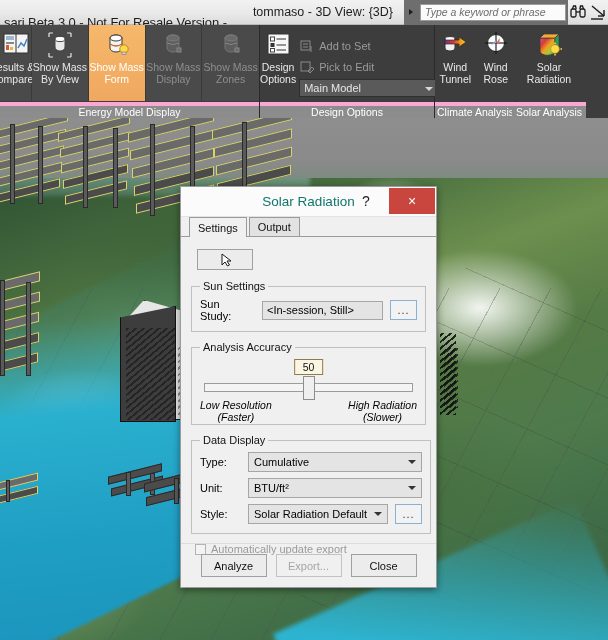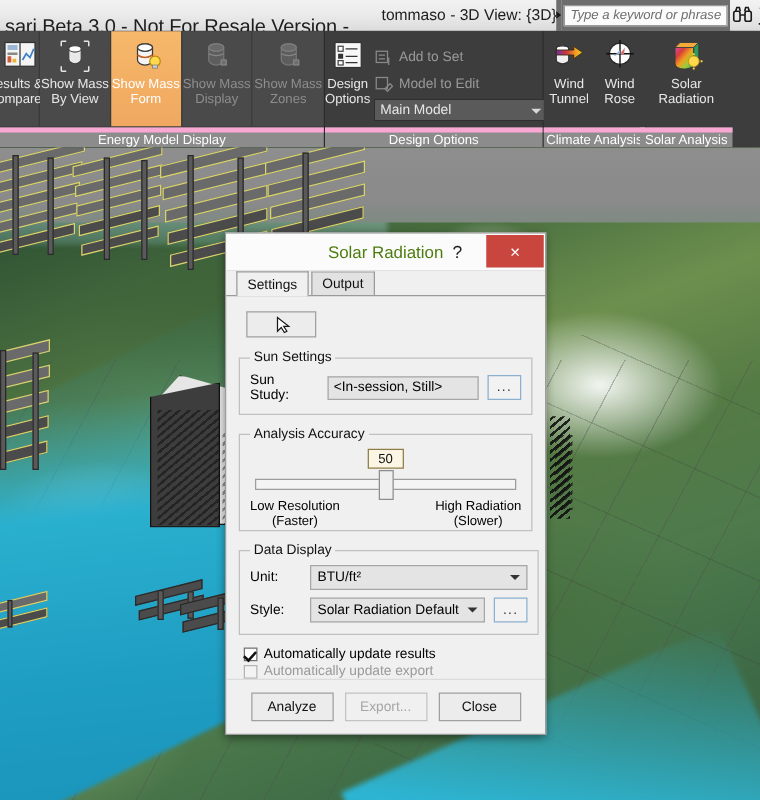--- a/index.html
+++ b/index.html
@@ -13,21 +13,21 @@
 
   
   .titlebar {
     position: absolute; left: 0; top: 0; width: 608px; height: 25px;
     background: linear-gradient(to bottom, #f2f2f2 0%, #e9e9e9 55%, #dcdcdc 100%);
     border-bottom: 1px solid #b9b9b9;
     display: flex; align-items: center;
   }
   .title-text {
     flex: 0 0 auto; padding-left: 4px;
-    font-size: 16px; color: #1d1d1d; white-space: nowrap;
+    font-size: 13px; color: #1d1d1d; white-space: nowrap;
     letter-spacing: -0.1px;
     margin-top: 20px;
   }
   .title-doc { padding-left: 26px; font-size: 12.5px; color: #1d1d1d; white-space: nowrap; }
   .title-spacer { flex: 1 1 auto; }
   .qat-drop {
     width: 14px; height: 25px; background: #6e6e6e;
     display: flex; align-items: center; justify-content: center;
   }
   .qat-drop .tri {
@@ -179,21 +179,21 @@
     background: #f0f0f0;
     border: 1px solid #9c9c9c;
     box-shadow: 0 2px 7px rgba(0,0,0,.45);
     font-size: 11px; color: #000;
   }
   .dlg-title {
     height: 30px; background: #fbfbfb; position: relative;
     display: flex; align-items: center; justify-content: center;
     border-bottom: 1px solid #e3e3e3;
   }
-  .dlg-title .t { font-size: 13.5px; color: #4d7c0f; }
+  .dlg-title .t { font-size: 13.5px; color: #0f766e; }
   .help-btn {
     position: absolute; right: 60px; top: 3px; width: 20px; height: 22px;
     display: flex; align-items: center; justify-content: center;
     font-size: 14px; color: #222; cursor: default;
   }
   .close-btn {
     position: absolute; right: 1px; top: 1px; width: 46px; height: 26px;
     background: #c9463f; color: #fff;
     display: flex; align-items: center; justify-content: center;
     font-size: 14px;
@@ -245,21 +245,21 @@
     background: #f4f4f4; border: 1px solid #9c9c9c;
   }
   .slider-thumb {
     position: absolute; left: 50%; transform: translateX(-50%); top: 17px;
     width: 12px; height: 24px; background: #efefef; border: 1px solid #8d8d8d;
   }
   .slider-ends {
     position: absolute; left: 0; right: 0; top: 40px;
     display: flex; justify-content: space-between; font-size: 10.5px;
   }
-  .slider-ends div { text-align: center; line-height: 12px; }
+  .slider-ends div { text-align: center; line-height: 12px; font-style: italic; }
 
   .drow { display: flex; align-items: center; margin-bottom: 6px; }
   .drow .lb { width: 48px; font-size: 11px; }
   .combo {
     flex: 1 1 auto; height: 20px; background: #e4e4e4;
     border: 1px solid #a6a6a6; font-size: 11px; position: relative;
     display: flex; align-items: center; padding: 0 16px 0 5px;
   }
   .combo .cv { position: absolute; right: 5px; top: 7px; width: 0; height: 0;
                border-top: 4px solid #333; border-left: 4px solid transparent;
@@ -435,21 +435,21 @@
             </span>
             <span>Add to Set</span>
           </div>
           <div class="smallrow">
             <span class="sic">
               <svg width="16" height="16" viewBox="0 0 16 16">
                 <rect x="2" y="3" width="9" height="9" fill="none" stroke="#8a8a8a"></rect>
                 <path d="M9 12 l4-4 2 2 -4 4 z" fill="none" stroke="#8a8a8a"></path>
               </svg>
             </span>
-            <span>Model to Edit</span>
+            <span>Pick to Edit</span>
           </div>
           <div class="combo-dark" style="margin-left:3px; margin-top:2px;">
             <span>Main Model</span>
             <span class="ar"></span>
           </div>
         </div>
       </div>
       <div class="panel-label">Design Options</div>
     </div>
 
@@ -656,40 +656,43 @@
               <span>High Radiation</span><br>
               <span>(Slower)</span>
             </div>
           </div>
         </div>
       </fieldset>
 
       <fieldset>
         <legend>Data Display</legend>
         <div class="drow">
+          <span class="lb">Type:</span>
+          <div class="combo">
+            <span>Cumulative</span>
+            <span class="cv"></span>
+          </div>
+        </div>
+        <div class="drow">
           <span class="lb">Unit:</span>
           <div class="combo">
             <span>BTU/ft²</span>
             <span class="cv"></span>
           </div>
         </div>
         <div class="drow" style="margin-bottom:0;">
           <span class="lb">Style:</span>
           <div class="combo short">
             <span>Solar Radiation Default</span>
             <span class="cv"></span>
           </div>
           <div class="dots">...</div>
         </div>
       </fieldset>
 
-      <div class="chkrow">
-        <span class="chk on"></span>
-        <span>Automatically update results</span>
-      </div>
       <div class="chkrow dis">
         <span class="chk"></span>
         <span>Automatically update export</span>
       </div>
     </div>
 
     <div class="btnbar">
       <div class="dbtn">Analyze</div>
       <div class="dbtn dis">Export...</div>
       <div class="dbtn">Close</div>

